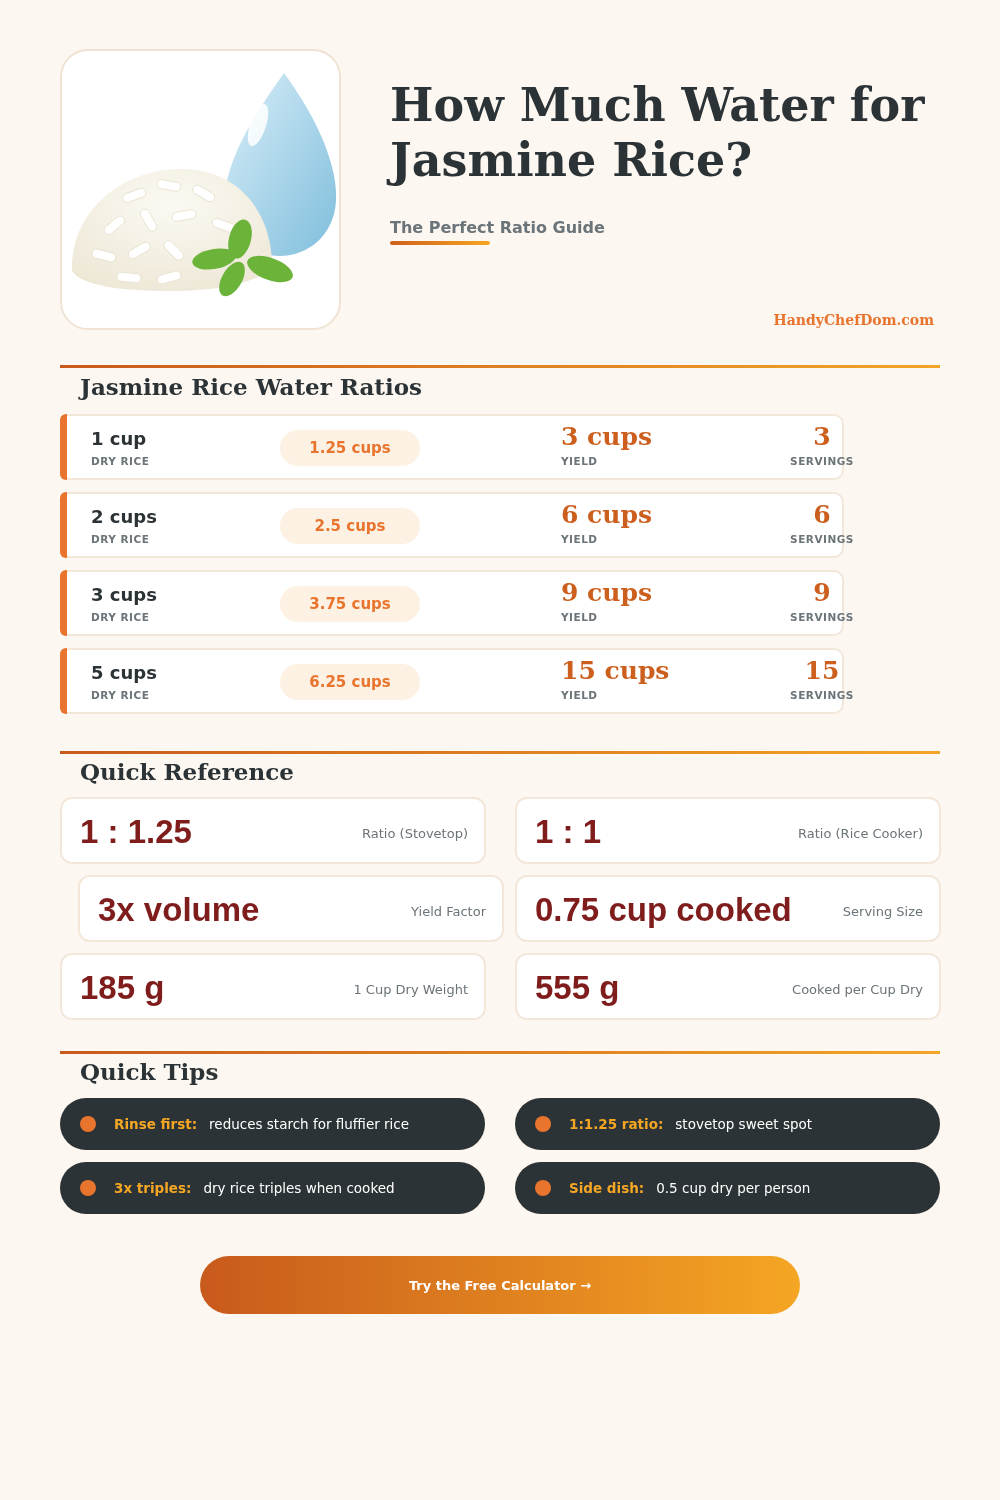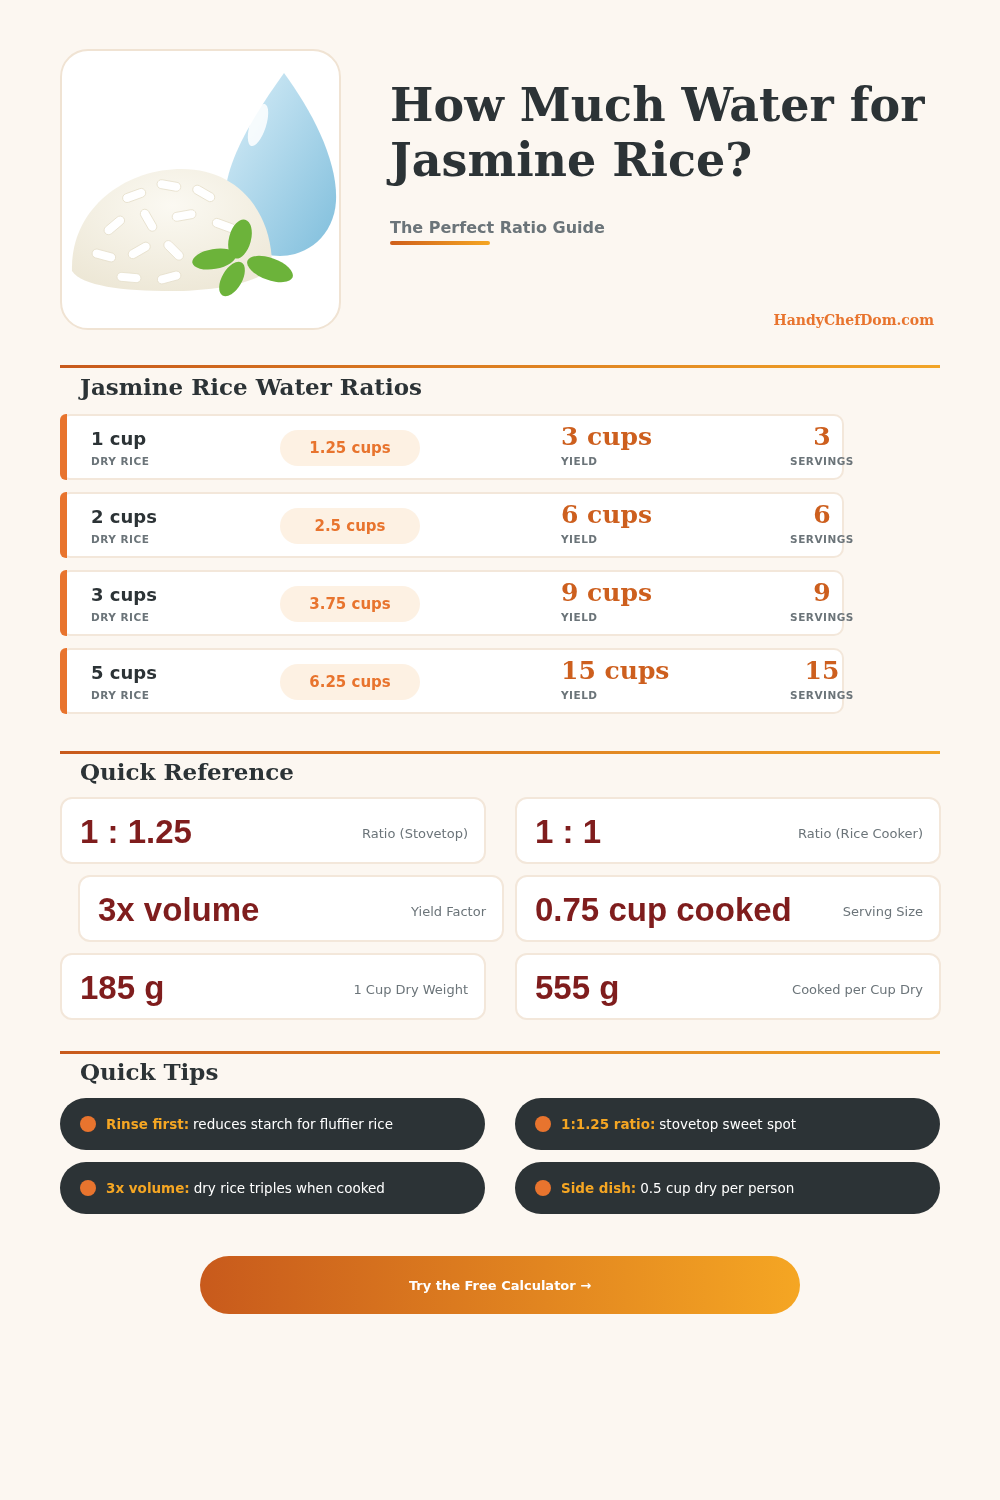--- a/index.html
+++ b/index.html
@@ -87,21 +87,21 @@
     font-size: 33px; color: #7f1d1d; white-space: nowrap;
   }
   .ref-card .key {
     position: absolute; right: 16px; top: 27px;
     font-size: 13px; font-weight: normal; color: #6b7479;
   }
   .tip {
     position: absolute; width: 425px; height: 52px;
     background: #2c3336; border-radius: 26px;
     display: flex; align-items: center; padding-left: 20px;
-    font-size: 13.5px; color: #ffffff; white-space: nowrap;
+    font-size: 13.5px; color: #ffffff; white-space: nowrap; gap: 8px;
   }
   .tip .dot {
     width: 16px; height: 16px; border-radius: 50%;
     background: #e8742e; margin-right: 10px; flex: none;
   }
   .tip .tip-key { color: #f5a623; font-weight: bold; margin-right: 4px; }
   .cta {
     position: absolute; left: 200px; top: 1256px; width: 600px; height: 58px;
     border-radius: 29px; border: none;
     background: linear-gradient(90deg, #c85a1c, #f5a623);
@@ -240,21 +240,21 @@
   <span class="tip-key">Rinse first:</span>
   <span>reduces starch for fluffier rice</span>
 </div>
 <div class="tip" style="left:515px; top:1098px;">
   <span class="dot"></span>
   <span class="tip-key">1:1.25 ratio:</span>
   <span>stovetop sweet spot</span>
 </div>
 <div class="tip" style="left:60px; top:1162px;">
   <span class="dot"></span>
-  <span class="tip-key">3x volume:</span>
+  <span class="tip-key">3x triples:</span>
   <span>dry rice triples when cooked</span>
 </div>
 <div class="tip" style="left:515px; top:1162px;">
   <span class="dot"></span>
   <span class="tip-key">Side dish:</span>
   <span>0.5 cup dry per person</span>
 </div>
 
 <button class="cta">Try the Free Calculator →</button>
 

